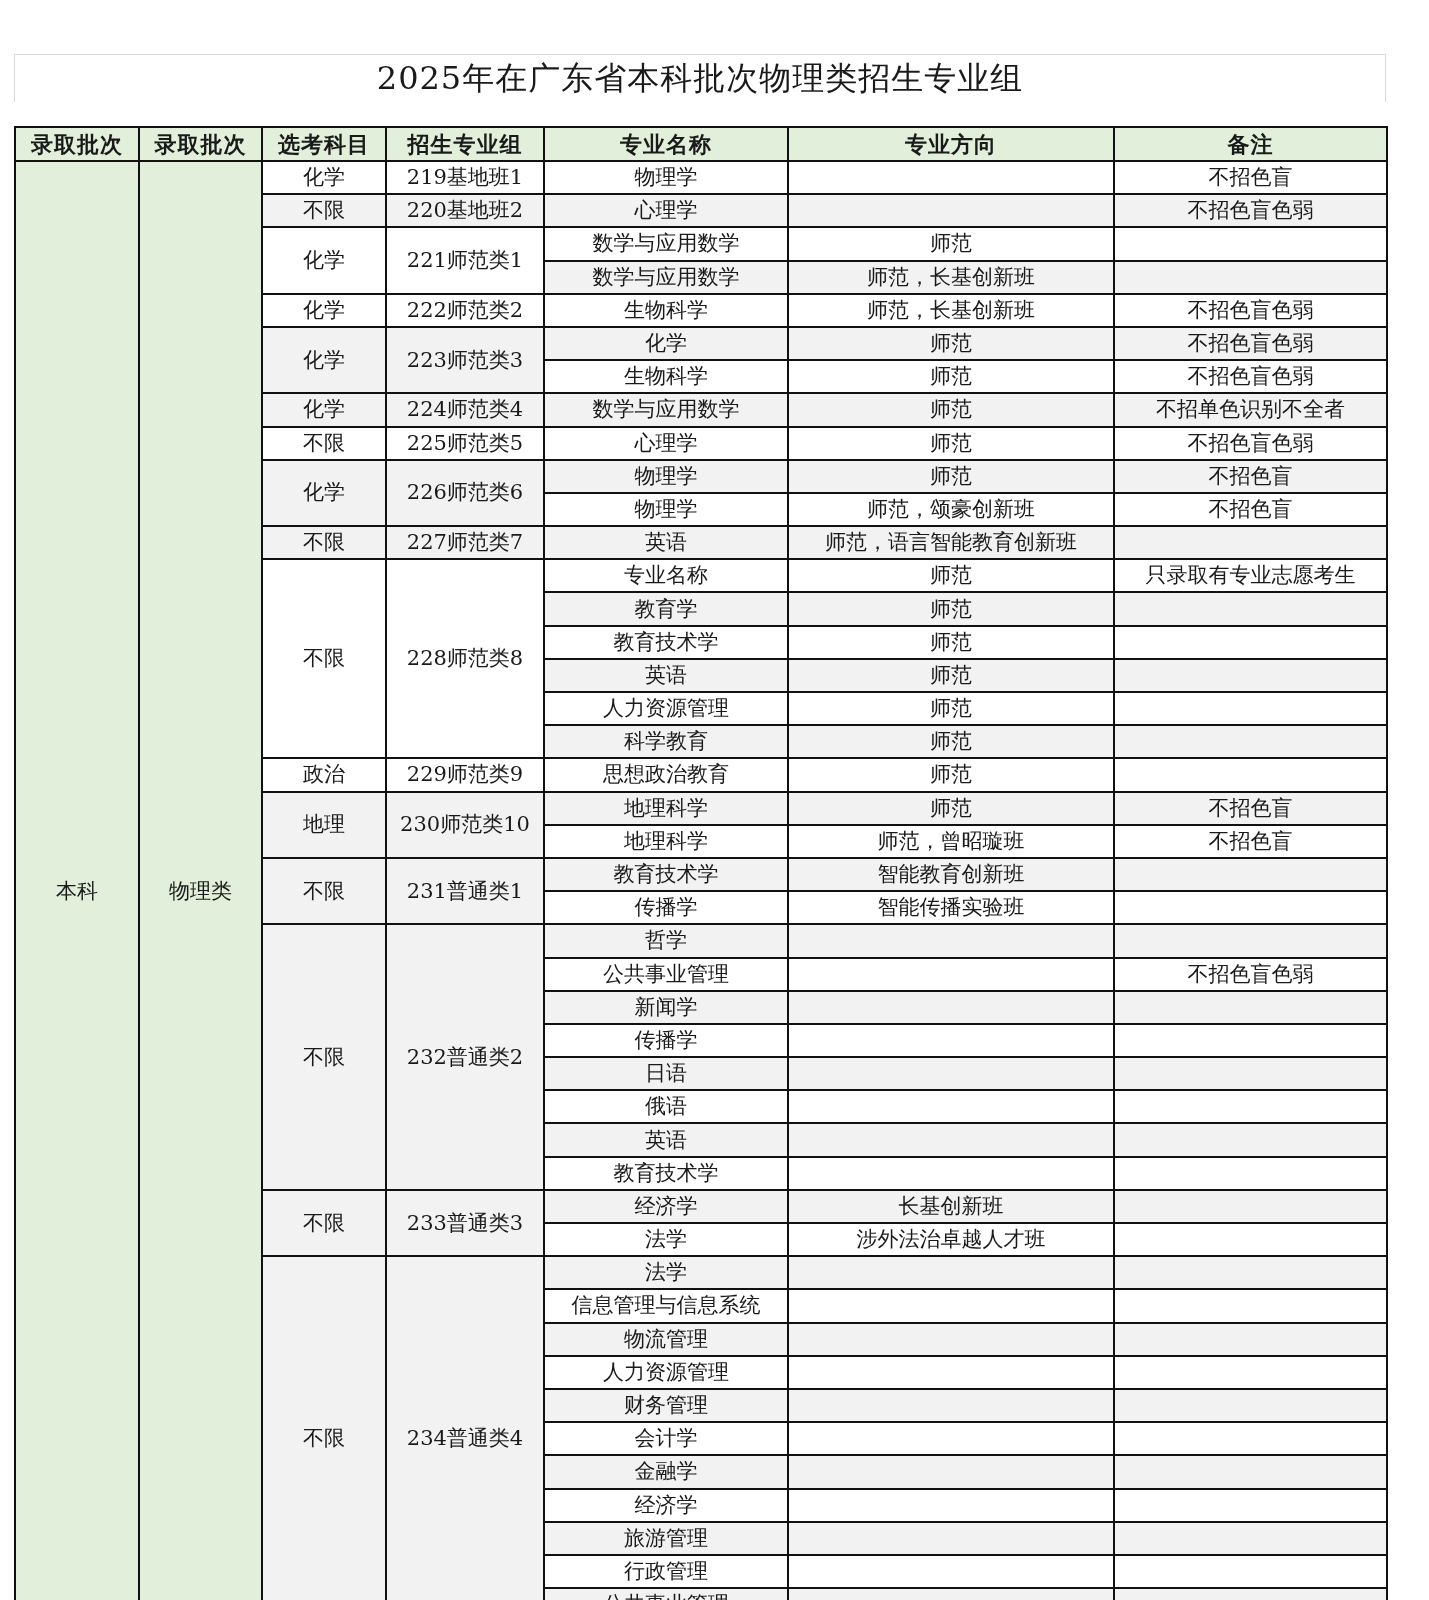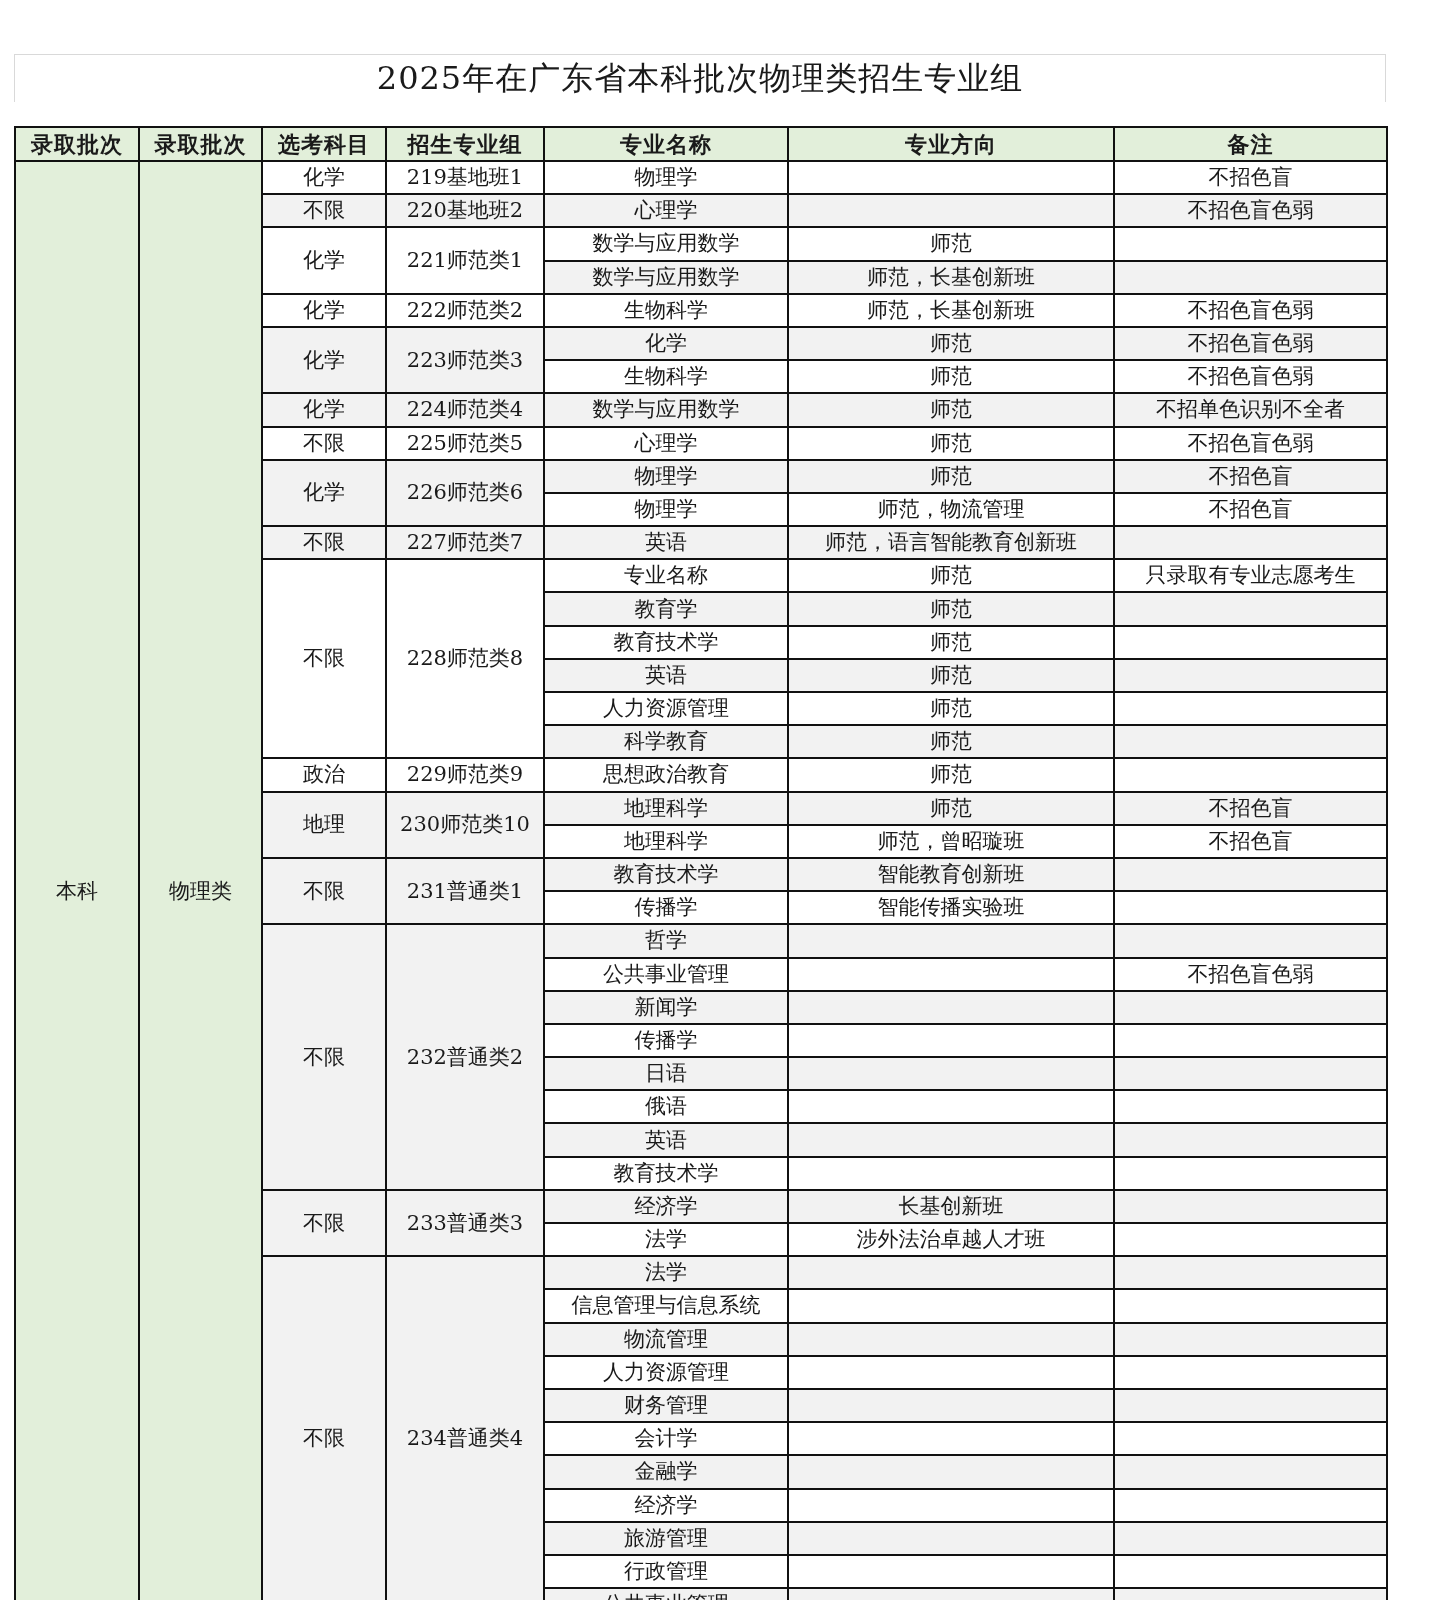--- a/index.html
+++ b/index.html
@@ -110,21 +110,21 @@
         </tr>
         <tr class="alt">
           <td rowspan="2" class="alt-cell">化学</td>
           <td rowspan="2" class="alt-cell">226师范类6</td>
           <td>物理学</td>
           <td>师范</td>
           <td>不招色盲</td>
         </tr>
         <tr>
           <td>物理学</td>
-          <td>师范，物流管理</td>
+          <td>师范，颂豪创新班</td>
           <td>不招色盲</td>
         </tr>
         <tr class="alt">
           <td class="alt-cell">不限</td>
           <td class="alt-cell">227师范类7</td>
           <td>英语</td>
           <td>师范，语言智能教育创新班</td>
           <td></td>
         </tr>
         <tr>

